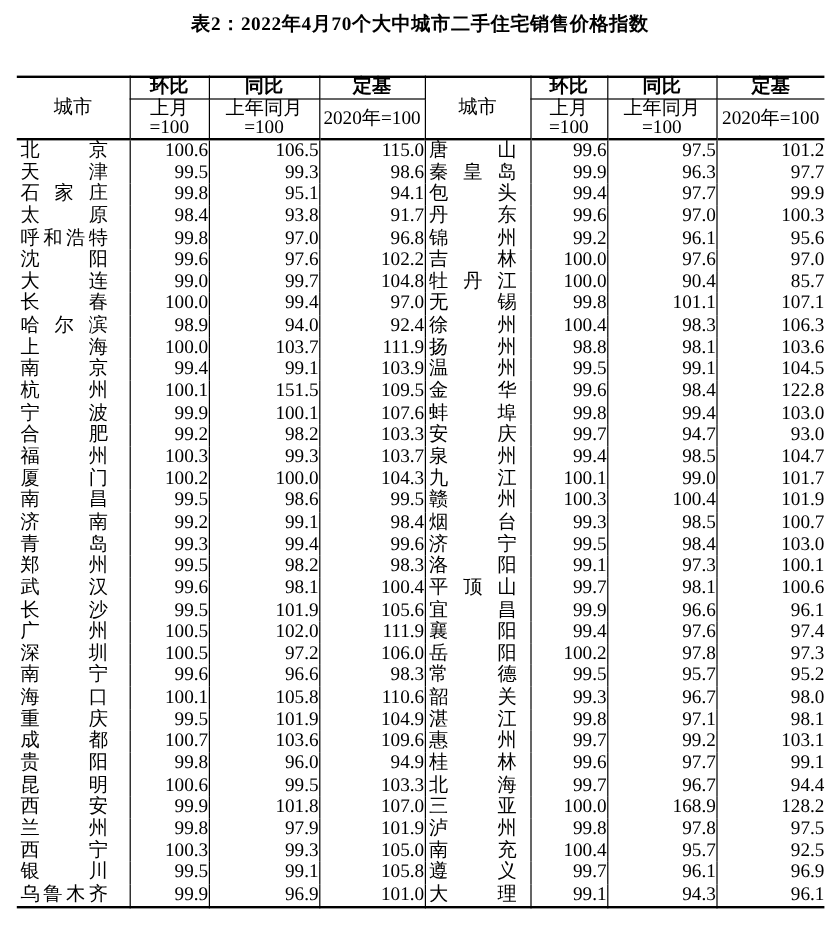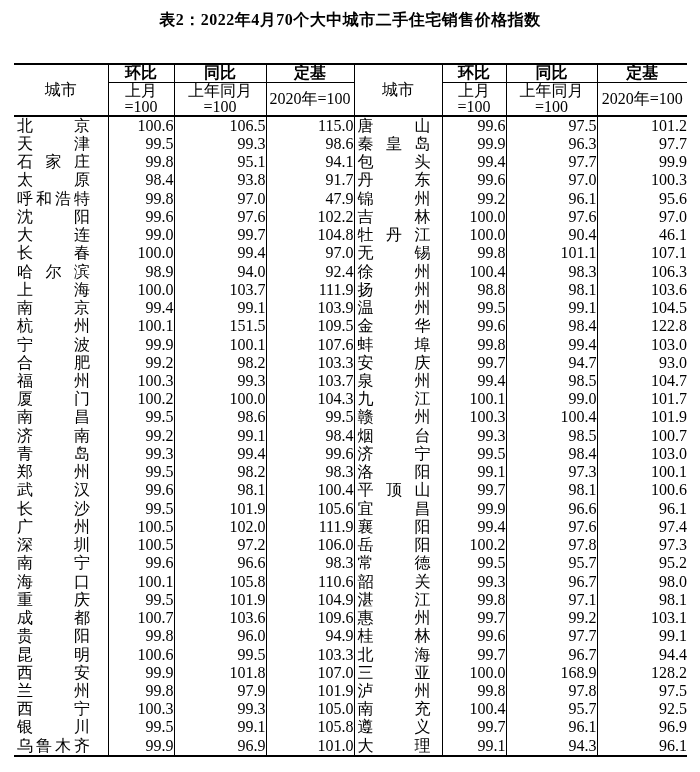--- a/index.html
+++ b/index.html
@@ -151,21 +151,21 @@
         <td class="num">99.6</td>
         <td class="num">97.0</td>
         <td class="num">100.3</td>
       </tr>
       <tr>
         <td class="city">
           <span class="cityname">呼和浩特</span>
         </td>
         <td class="num">99.8</td>
         <td class="num">97.0</td>
-        <td class="num">47.9</td>
+        <td class="num">96.8</td>
         <td class="city">
           <span class="cityname">锦州</span>
         </td>
         <td class="num">99.2</td>
         <td class="num">96.1</td>
         <td class="num">95.6</td>
       </tr>
       <tr>
         <td class="city">
           <span class="cityname">沈阳</span>
@@ -185,21 +185,21 @@
           <span class="cityname">大连</span>
         </td>
         <td class="num">99.0</td>
         <td class="num">99.7</td>
         <td class="num">104.8</td>
         <td class="city">
           <span class="cityname">牡丹江</span>
         </td>
         <td class="num">100.0</td>
         <td class="num">90.4</td>
-        <td class="num">46.1</td>
+        <td class="num">85.7</td>
       </tr>
       <tr>
         <td class="city">
           <span class="cityname">长春</span>
         </td>
         <td class="num">100.0</td>
         <td class="num">99.4</td>
         <td class="num">97.0</td>
         <td class="city">
           <span class="cityname">无锡</span>

